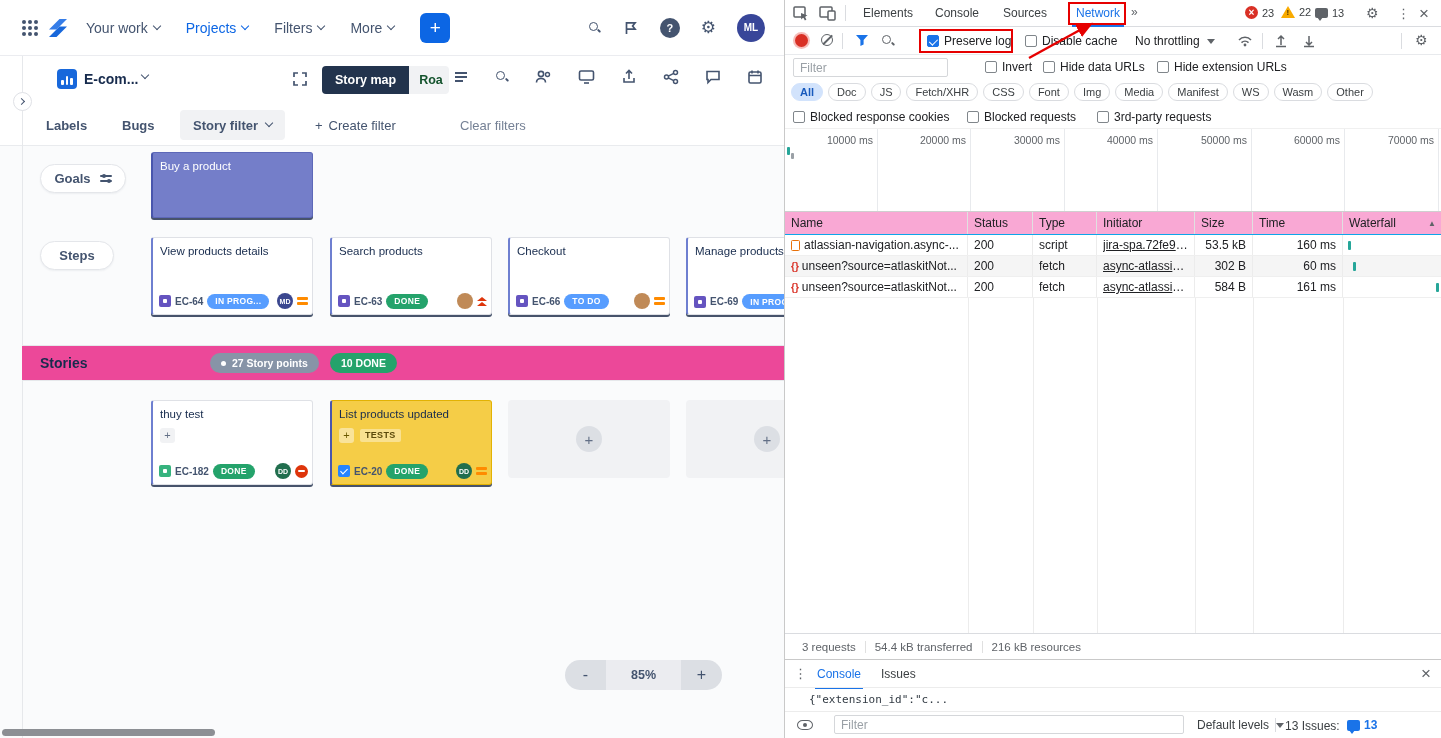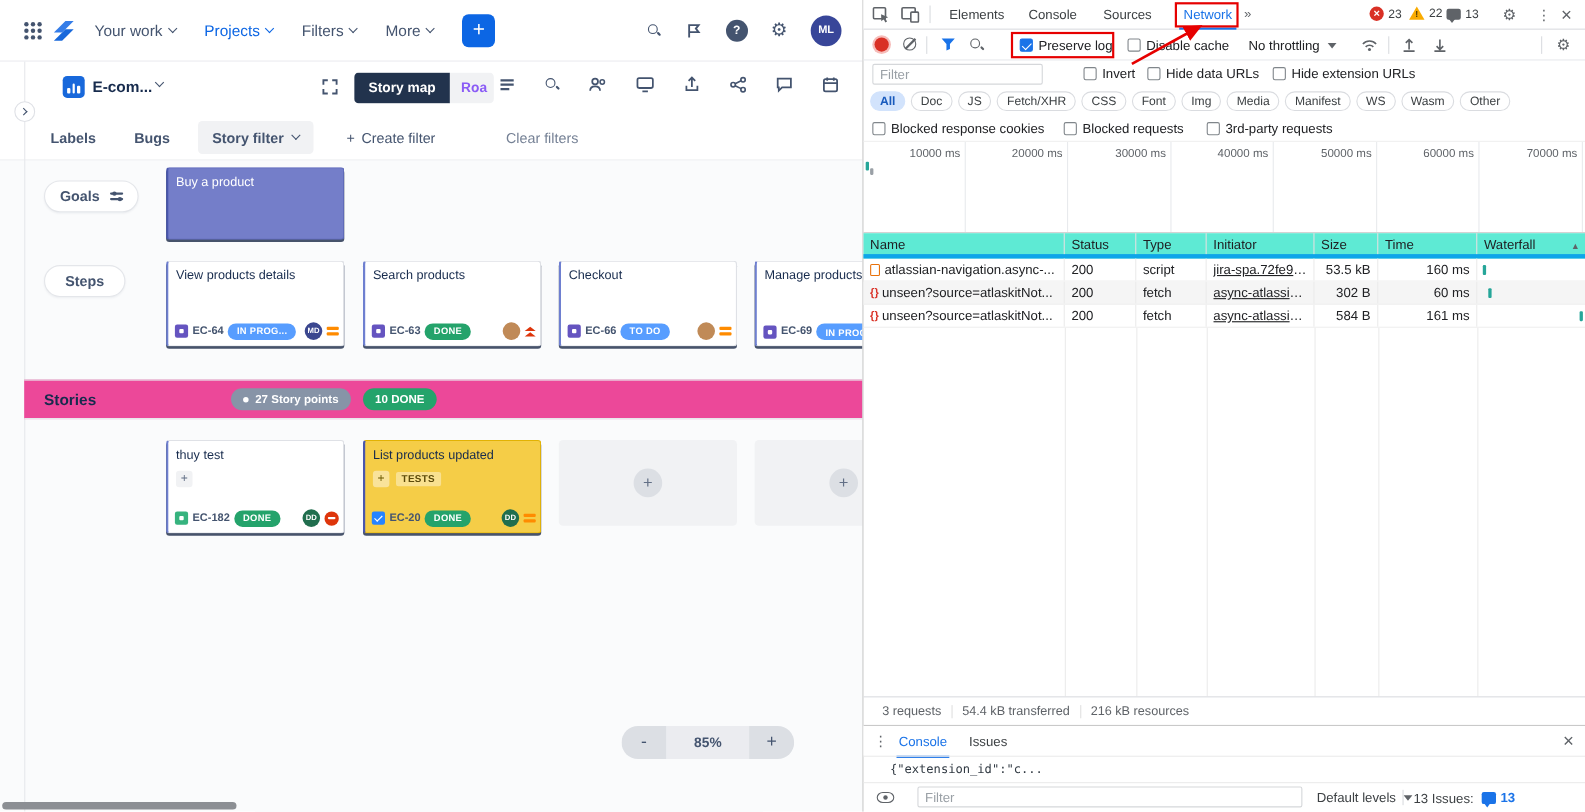--- a/index.html
+++ b/index.html
@@ -21,21 +21,21 @@
 .avatar-ml{width:28px;height:28px;border-radius:50%;background:#384699;color:#fff;font-size:10px;font-weight:700;display:flex;align-items:center;justify-content:center}
 
 .jheader{position:absolute;left:0;top:56px;width:100%;height:48px}
 .proj-ico{position:absolute;left:57px;top:13px;width:20px;height:20px;border-radius:4px;background:#1868db;display:flex;align-items:flex-end;justify-content:center;gap:2px;padding:4px}
 .proj-ico i{display:block;width:3px;background:#fff;border-radius:1px}
 .proj-name{position:absolute;left:84px;top:15px;font-size:14px;font-weight:600;color:#172b4d}
 .proj-chev{position:absolute;left:142px;top:20px;color:#44546f}
 .expand-ico{position:absolute;left:292px;top:15px;color:#44546f}
 .seg{position:absolute;left:322px;top:10px;display:flex;border-radius:4px;overflow:hidden}
 .seg-dark{background:#22334d;color:#fff;font-size:12.5px;font-weight:600;padding:7px 13px;white-space:nowrap}
-.seg-light{background:#f1f2f4;color:#8b5cf6;font-size:12.5px;font-weight:600;padding:7px 6px 7px 10px;white-space:nowrap;overflow:hidden;max-width:42px}
+.seg-light{background:#f1f2f4;color:#14532d;font-size:12.5px;font-weight:600;padding:7px 6px 7px 10px;white-space:nowrap;overflow:hidden;max-width:42px}
 .hicons{position:absolute;left:453px;top:13px;display:flex;gap:26px;align-items:center;color:#44546f}
 .hicons svg{display:block}
 
 .jfilterrow{position:absolute;left:0;top:104px;width:100%;height:42px;border-bottom:1px solid #e9ebee;font-size:13px;color:#44546f}
 .jf-label{position:absolute;top:14px;font-weight:700}
 .qf-btn{position:absolute;left:180px;top:6px;height:30px;background:#f1f2f4;border-radius:4px;display:flex;align-items:center;gap:8px;padding:0 13px;font-weight:600;color:#44546f;cursor:pointer}
 .create-filter{position:absolute;left:315px;top:14px;font-weight:500;display:flex;gap:6px;cursor:pointer}
 .clear-filters{position:absolute;left:460px;top:14px;color:#758195;font-weight:500;cursor:pointer}
 
 .board{position:absolute;left:0;top:146px;width:785px;height:592px;background:#fafbfc}
@@ -128,21 +128,21 @@
 .pill.sel{background:#d2e3fc;border-color:#d2e3fc;color:#185abc;font-weight:700}
 
 .dt-crow{position:absolute;left:0;top:108px;width:100%;height:20px}
 
 .dt-tl{position:absolute;left:0;top:128px;width:100%;height:84px;border-bottom:1px solid #cfcfcf;border-top:1px solid #f0f0f0;overflow:hidden}
 .tl-line{position:absolute;top:0;bottom:0;width:1px;background:#e8eaed}
 .tl-lab{position:absolute;top:5px;width:60px;text-align:right;font-size:10.5px;color:#5f6368;white-space:nowrap}
 .tl-mark{position:absolute;width:3px;border-radius:1px}
 
 .dt-grid{display:grid;grid-template-columns:183px 65px 64px 98px 58px 90px 1fr}
-.dt-head{position:absolute;left:0;top:212px;width:100%;height:23px;background:#5eead4;border-bottom:4px solid #0ea5e9}
+.dt-head{position:absolute;left:0;top:212px;width:100%;height:23px;background:#f9a8d4;border-bottom:1px solid #0ea5e9}
 .hcell{display:flex;align-items:center;padding:0 6px;border-right:1px solid #e0e0e0;font-size:12px;color:#202124;position:relative;overflow:hidden;white-space:nowrap}
 .hcell:last-child{border-right:none}
 .sort-arrow{position:absolute;right:5px;top:7px;font-size:8px;color:#5f6368}
 .net-row{position:absolute;left:0;width:100%;height:21px;border-bottom:1px solid #efefef;cursor:pointer}
 .net-row.alt{background:#f5f5f5}
 .ncell{display:flex;align-items:center;padding:0 6px;border-right:1px solid #ececec;font-size:12px;color:#202124;overflow:hidden;white-space:nowrap;gap:4px;position:relative}
 .ncell:last-child{border-right:none}
 .ncell.r{justify-content:flex-end}
 .ncell a{color:#202124;text-decoration:underline;overflow:hidden;white-space:nowrap;text-overflow:ellipsis}
 .fico-script{width:9px;height:11px;border:1.6px solid #e8710a;border-radius:1.5px;flex:none}

